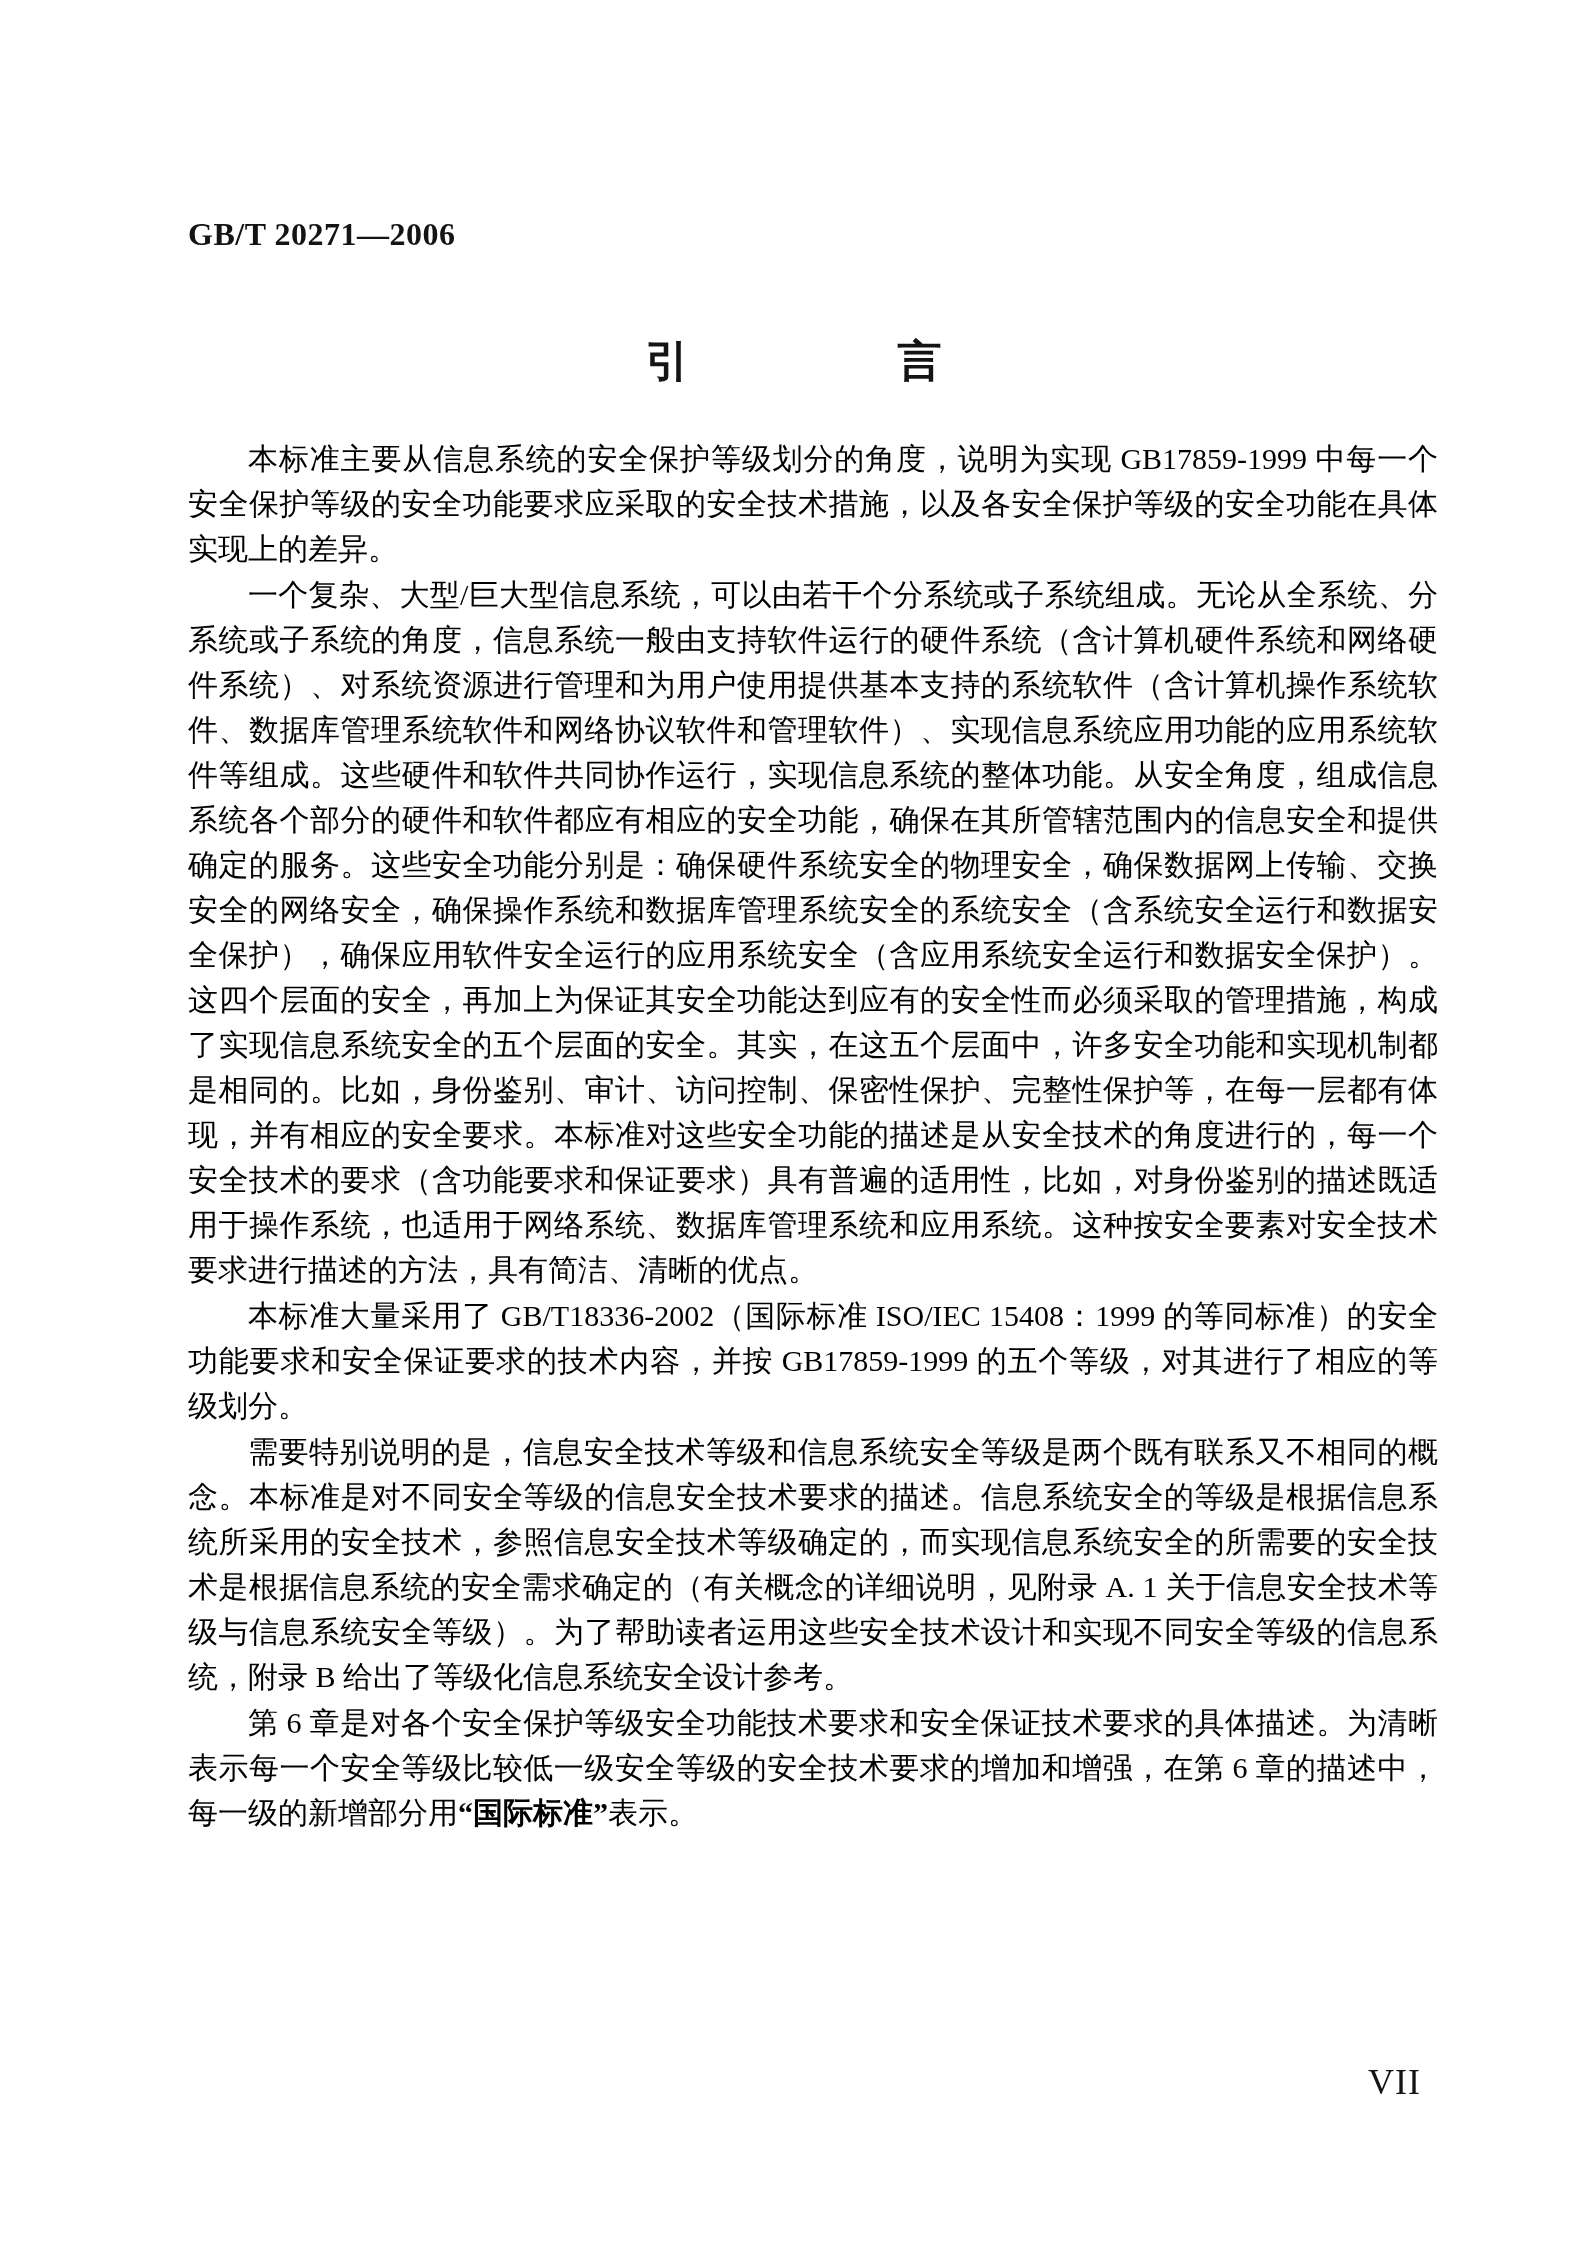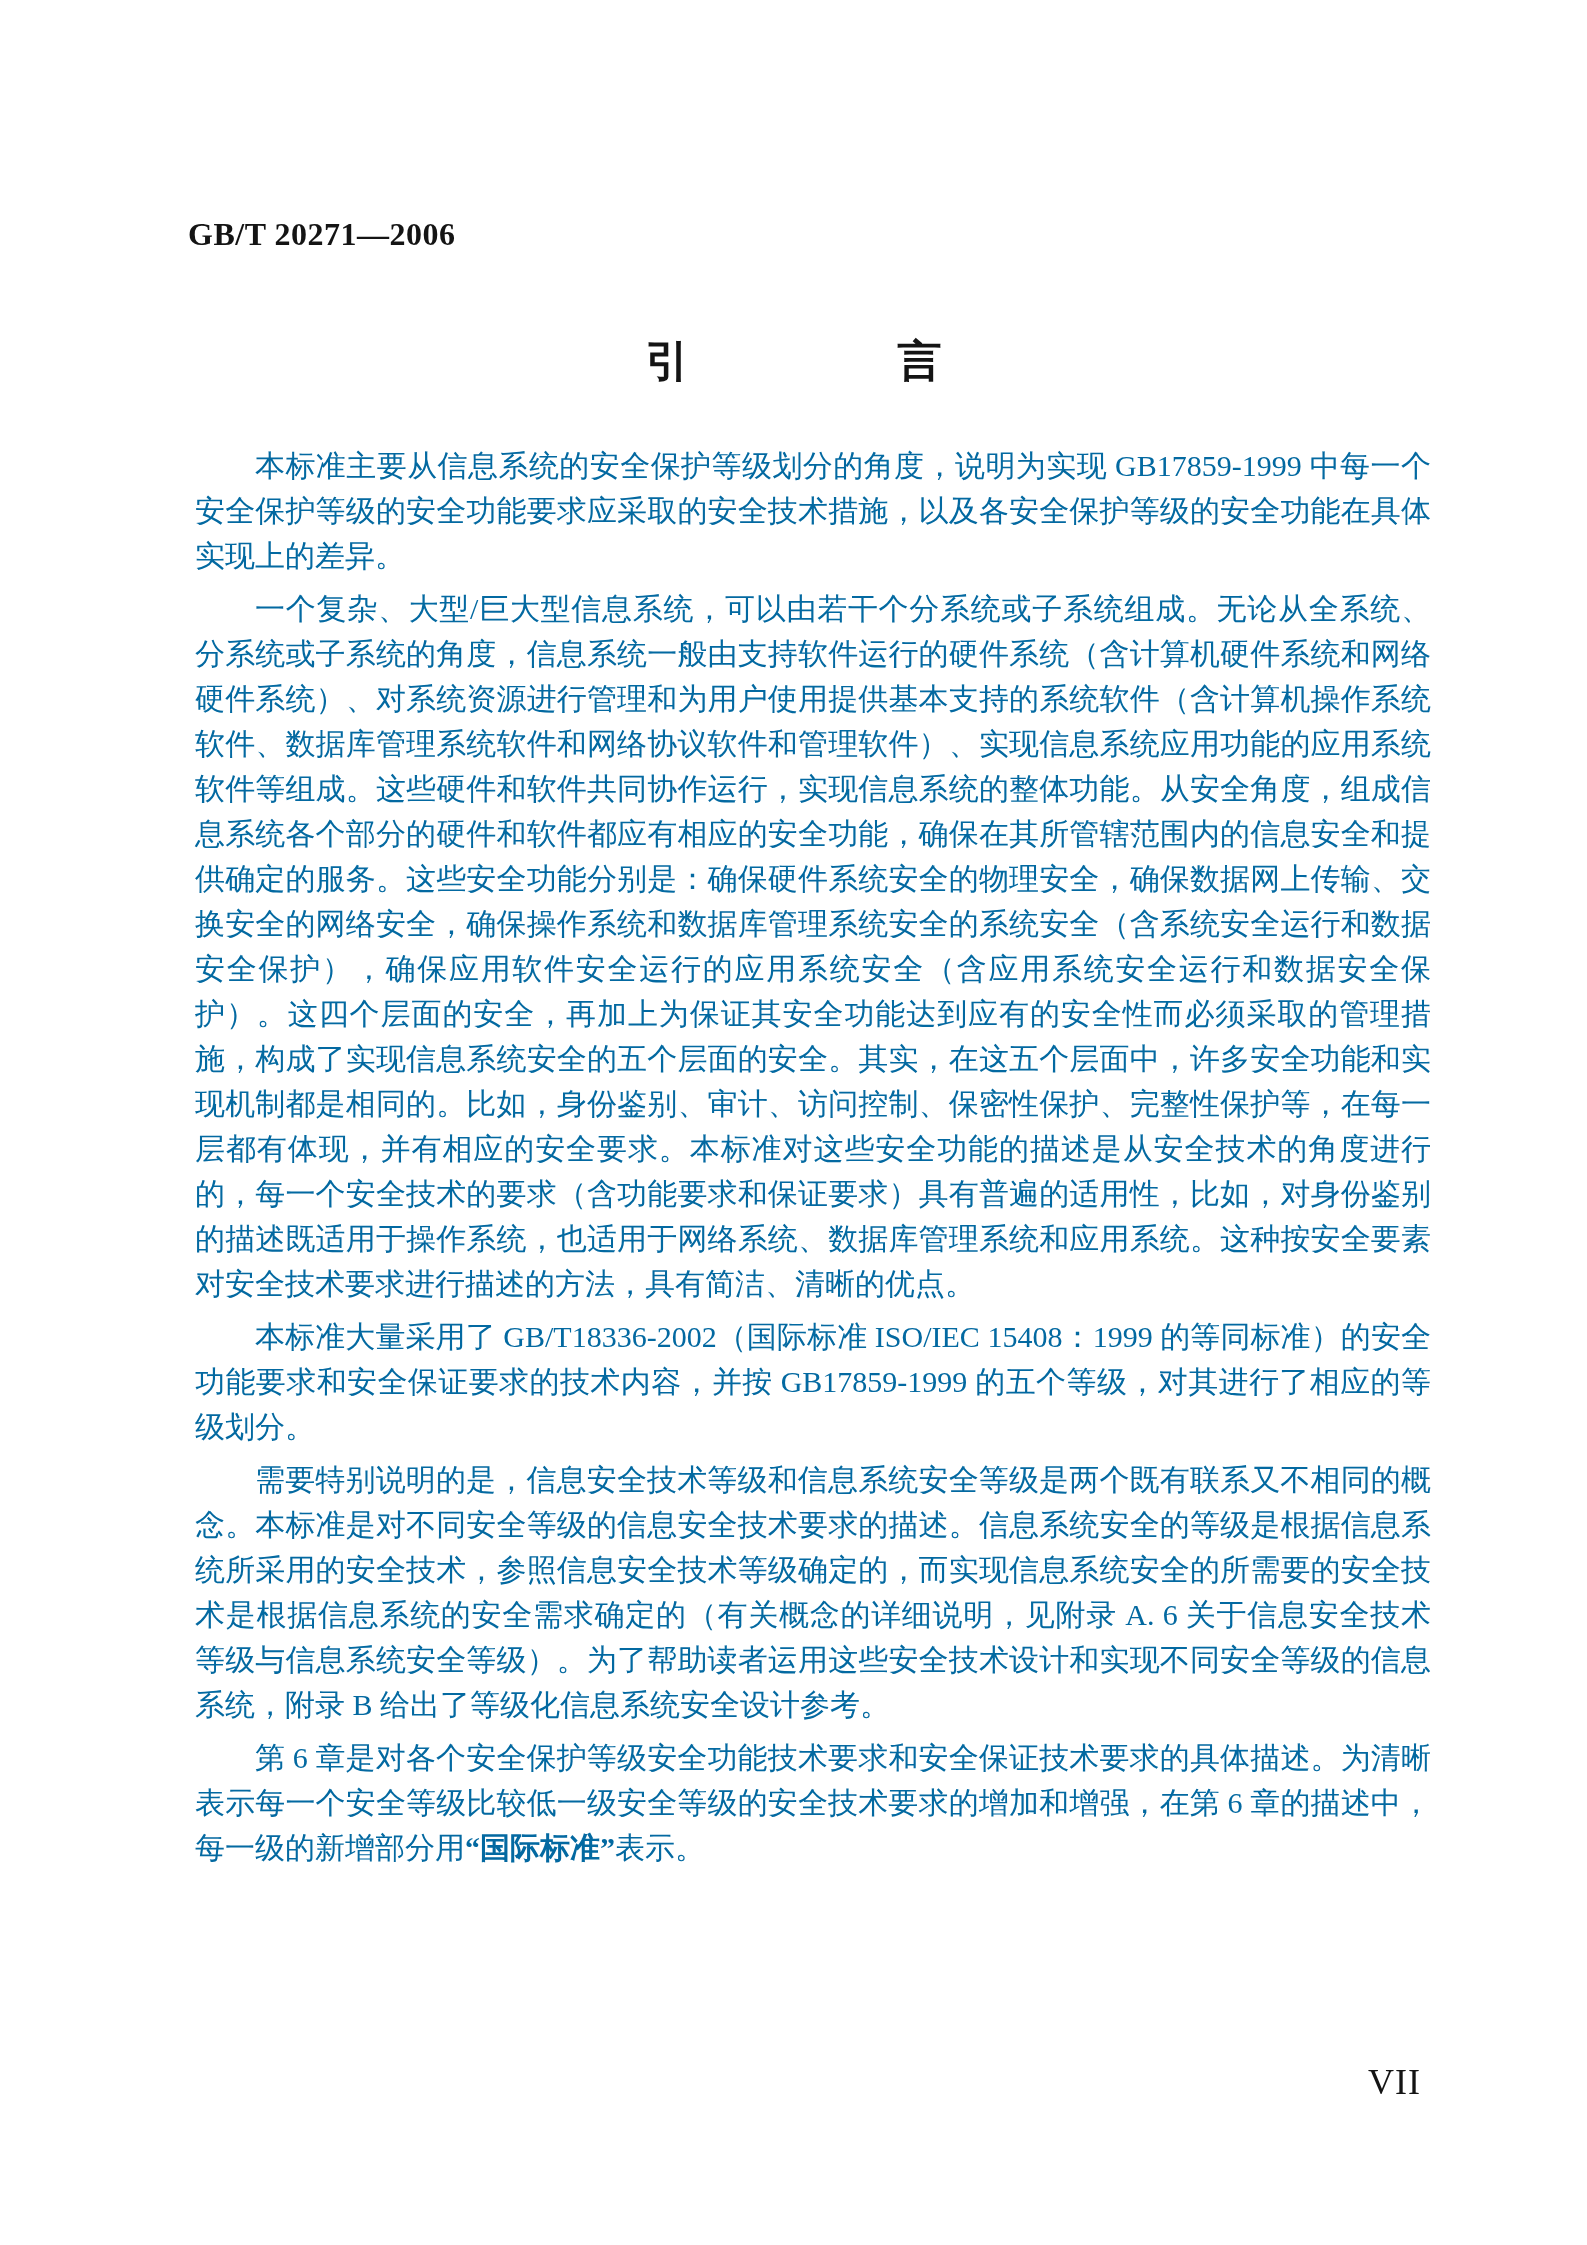--- a/index.html
+++ b/index.html
@@ -42,28 +42,28 @@
     font-size: 44px;
     line-height: 50px;
   }
   .body-text {
     position: absolute;
     left: 187px;
     top: 435px;
     width: 1252px;
   }
   .para {
-    margin: 8px;
+    margin: 1px;
     padding: 0;
     text-indent: 2em;
     font-size: 30px;
     line-height: 45px;
     text-align: justify;
     font-family: "Liberation Serif", "DejaVu Serif", serif;
-    color: #0369a1;
+    color: #000000;
   }
   .para .bold {
     font-weight: bold;
   }
   .page-number {
     position: absolute;
     left: 1368px;
     top: 2066px;
     font-size: 36px;
     line-height: 32px;
@@ -81,19 +81,19 @@
   <div class="doc-title">
     <span>引</span>
     <span>言</span>
   </div>
 
   <div class="body-text">
 
   <p class="para"><span>本标准主要从信息系统的安全保护等级划分的角度，说明为实现 GB17859-1999 中每一个安全保护等级的安全功能要求应采取的安全技术措施，以及各安全保护等级的安全功能在具体实现上的差异。</span></p>
       <p class="para"><span>一个复杂、大型/巨大型信息系统，可以由若干个分系统或子系统组成。无论从全系统、分系统或子系统的角度，信息系统一般由支持软件运行的硬件系统（含计算机硬件系统和网络硬件系统）、对系统资源进行管理和为用户使用提供基本支持的系统软件（含计算机操作系统软件、数据库管理系统软件和网络协议软件和管理软件）、实现信息系统应用功能的应用系统软件等组成。这些硬件和软件共同协作运行，实现信息系统的整体功能。从安全角度，组成信息系统各个部分的硬件和软件都应有相应的安全功能，确保在其所管辖范围内的信息安全和提供确定的服务。这些安全功能分别是：确保硬件系统安全的物理安全，确保数据网上传输、交换安全的网络安全，确保操作系统和数据库管理系统安全的系统安全（含系统安全运行和数据安全保护），确保应用软件安全运行的应用系统安全（含应用系统安全运行和数据安全保护）。这四个层面的安全，再加上为保证其安全功能达到应有的安全性而必须采取的管理措施，构成了实现信息系统安全的五个层面的安全。其实，在这五个层面中，许多安全功能和实现机制都是相同的。比如，身份鉴别、审计、访问控制、保密性保护、完整性保护等，在每一层都有体现，并有相应的安全要求。本标准对这些安全功能的描述是从安全技术的角度进行的，每一个安全技术的要求（含功能要求和保证要求）具有普遍的适用性，比如，对身份鉴别的描述既适用于操作系统，也适用于网络系统、数据库管理系统和应用系统。这种按安全要素对安全技术要求进行描述的方法，具有简洁、清晰的优点。</span></p>
       <p class="para"><span>本标准大量采用了 GB/T18336-2002（国际标准 ISO/IEC 15408：1999 的等同标准）的安全功能要求和安全保证要求的技术内容，并按 GB17859-1999 的五个等级，对其进行了相应的等级划分。</span></p>
-      <p class="para"><span>需要特别说明的是，信息安全技术等级和信息系统安全等级是两个既有联系又不相同的概念。本标准是对不同安全等级的信息安全技术要求的描述。信息系统安全的等级是根据信息系统所采用的安全技术，参照信息安全技术等级确定的，而实现信息系统安全的所需要的安全技术是根据信息系统的安全需求确定的（有关概念的详细说明，见附录 A. 6 关于信息安全技术等级与信息系统安全等级）。为了帮助读者运用这些安全技术设计和实现不同安全等级的信息系统，附录 B 给出了等级化信息系统安全设计参考。</span></p>
+      <p class="para"><span>需要特别说明的是，信息安全技术等级和信息系统安全等级是两个既有联系又不相同的概念。本标准是对不同安全等级的信息安全技术要求的描述。信息系统安全的等级是根据信息系统所采用的安全技术，参照信息安全技术等级确定的，而实现信息系统安全的所需要的安全技术是根据信息系统的安全需求确定的（有关概念的详细说明，见附录 A. 1 关于信息安全技术等级与信息系统安全等级）。为了帮助读者运用这些安全技术设计和实现不同安全等级的信息系统，附录 B 给出了等级化信息系统安全设计参考。</span></p>
       <p class="para"><span>第 6 章是对各个安全保护等级安全功能技术要求和安全保证技术要求的具体描述。为清晰表示每一个安全等级比较低一级安全等级的安全技术要求的增加和增强，在第 6 章的描述中，每一级的新增部分用</span><span class="bold">“国际标准”</span><span>表示。</span></p>
     </div>
 
   <div class="page-number">VII</div>
 
 </div>
 
 </body></html>

